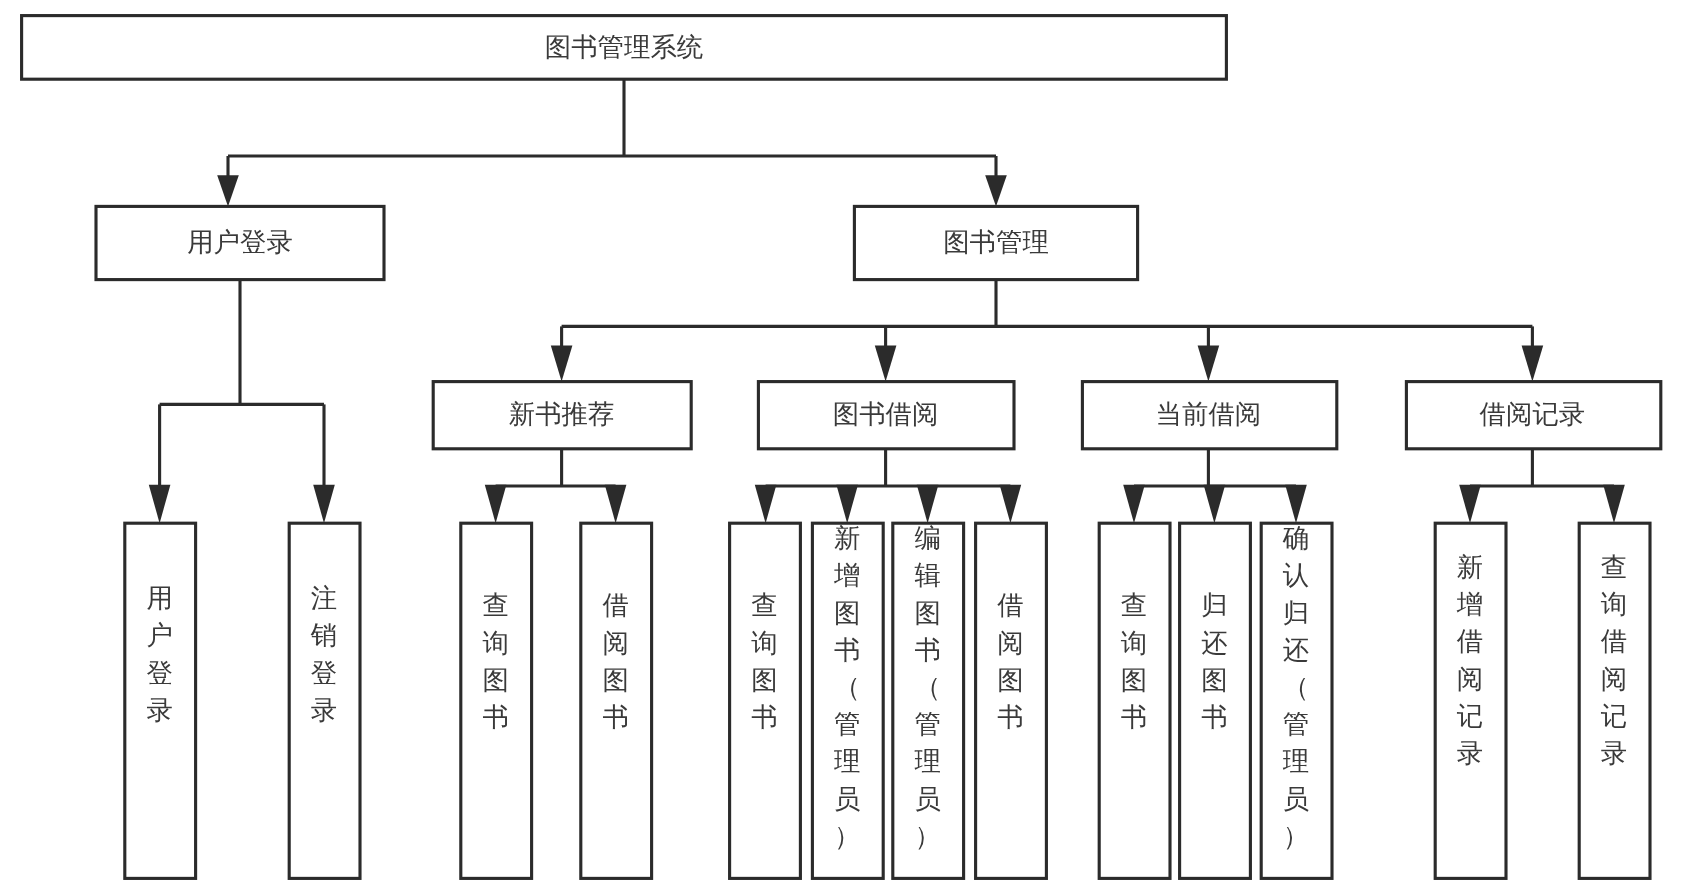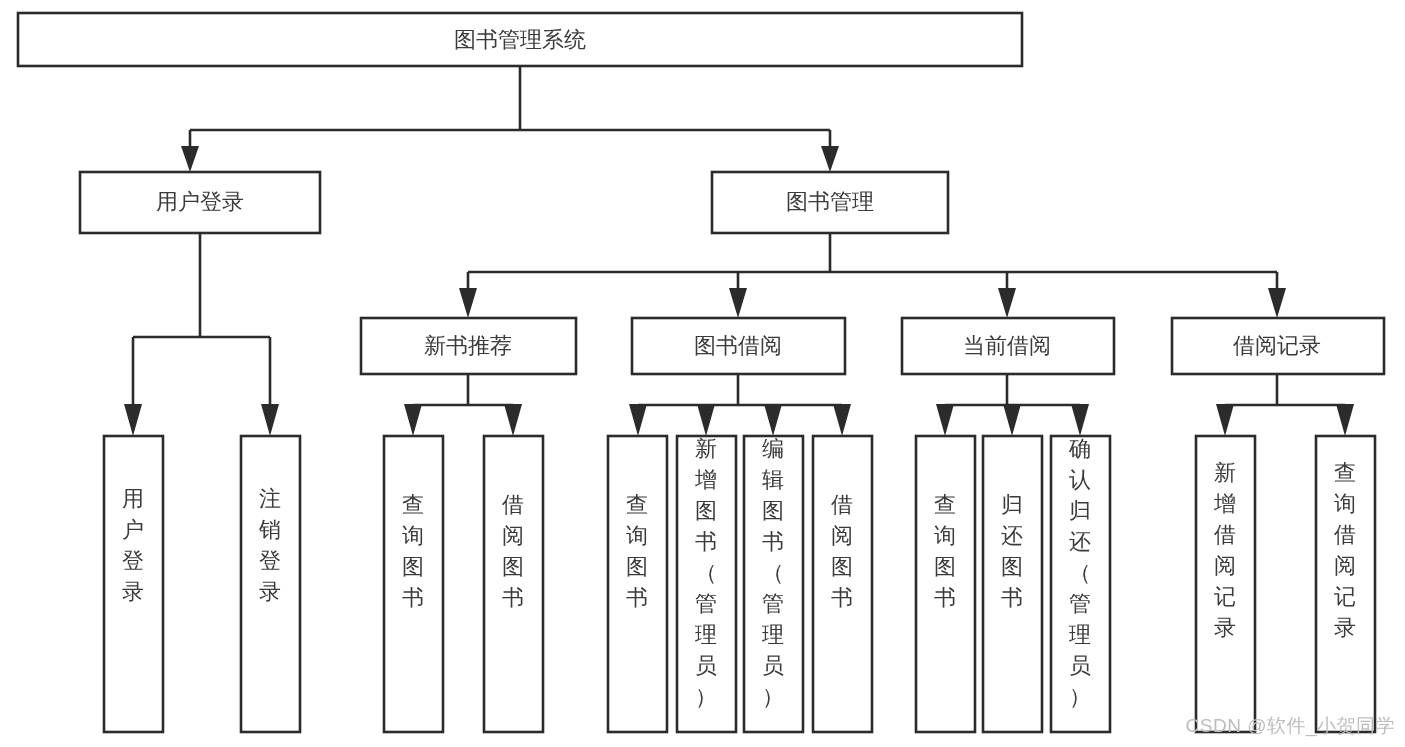--- a/index.html
+++ b/index.html
@@ -219,14 +219,13 @@
       <text class="node-label-v" x="1225" y="480"><tspan x="1225" y="480">新</tspan><tspan x="1225" y="511">增</tspan><tspan x="1225" y="542">借</tspan><tspan x="1225" y="573">阅</tspan><tspan x="1225" y="604">记</tspan><tspan x="1225" y="635">录</tspan></text>
     </g>
 
     <g>
       <rect class="node-rect" x="1316" y="436" width="59" height="296"></rect>
       <text class="node-label-v" x="1345" y="480"><tspan x="1345" y="480">查</tspan><tspan x="1345" y="511">询</tspan><tspan x="1345" y="542">借</tspan><tspan x="1345" y="573">阅</tspan><tspan x="1345" y="604">记</tspan><tspan x="1345" y="635">录</tspan></text>
     </g>
 
   </svg>
 
-  <div class="watermark">CSDN @软件_小贺同学</div>
 </div>
 
 </body></html>

